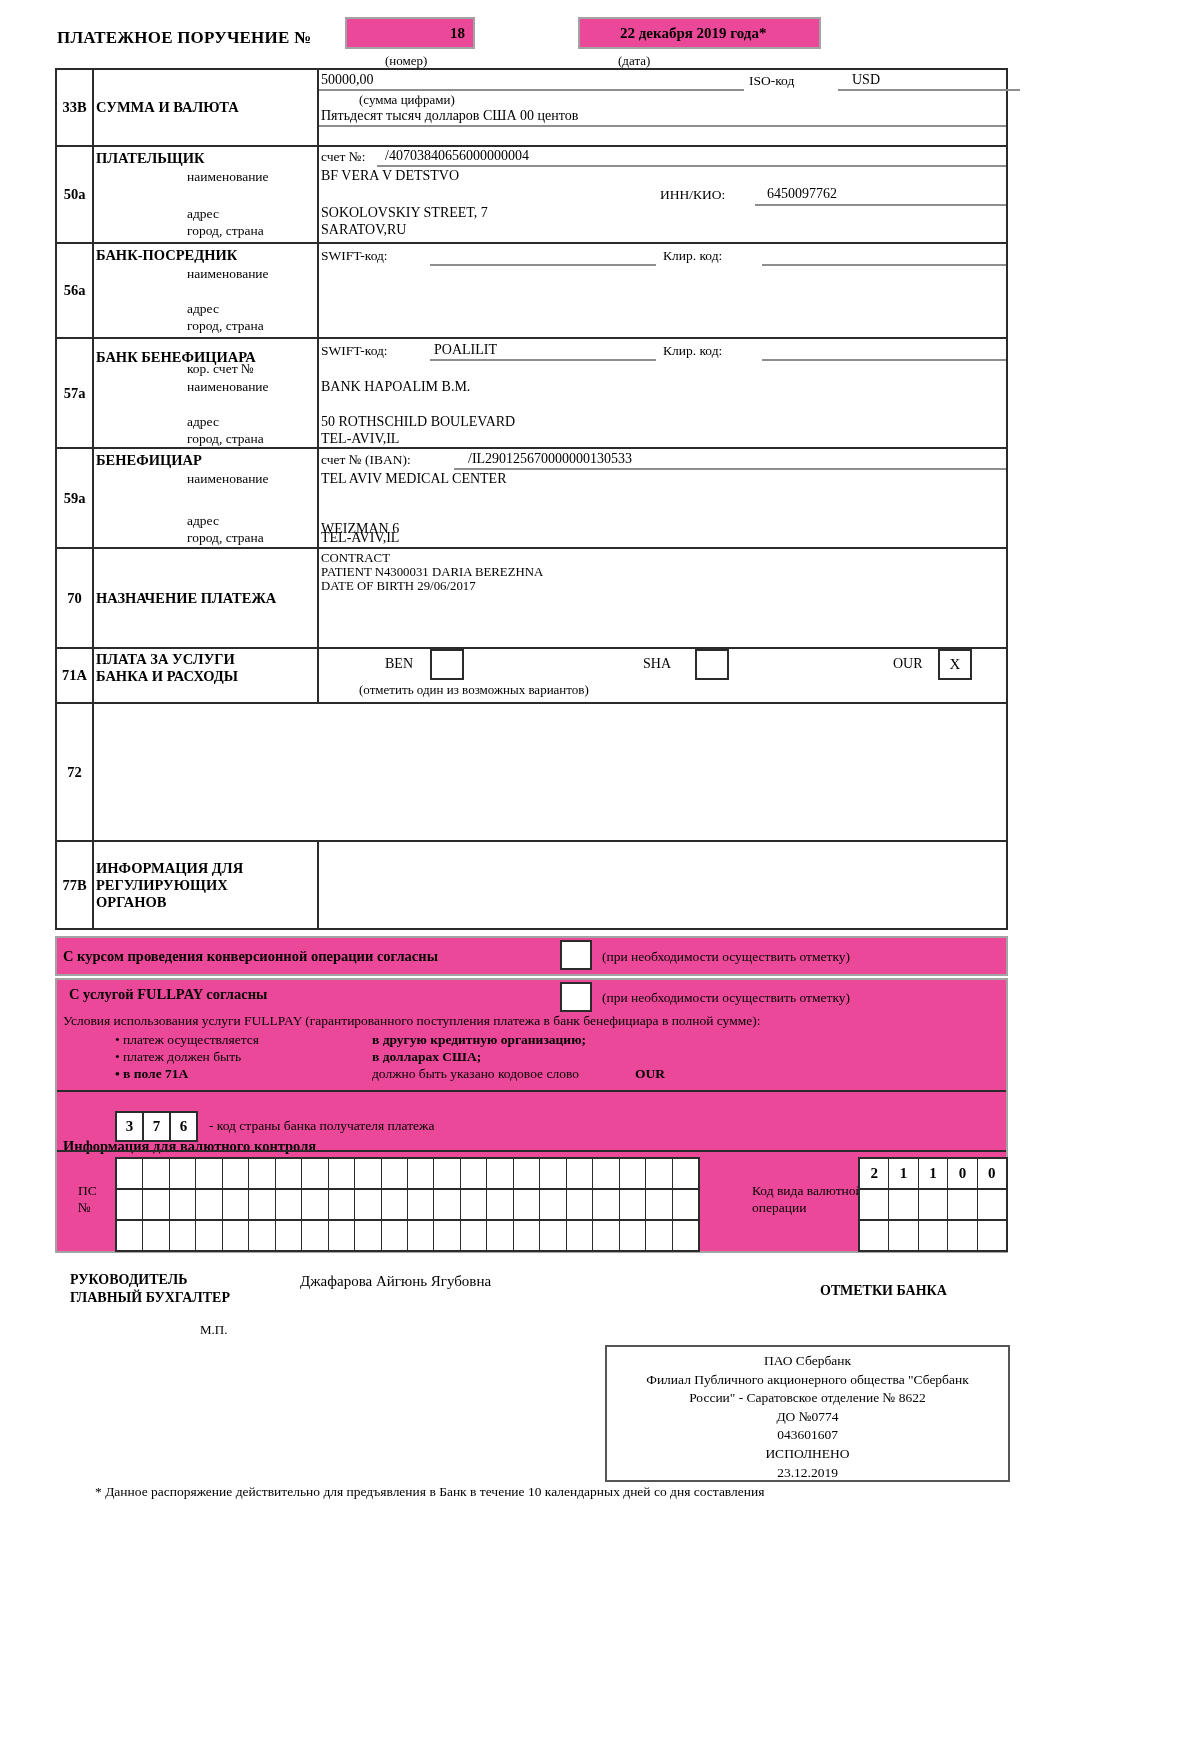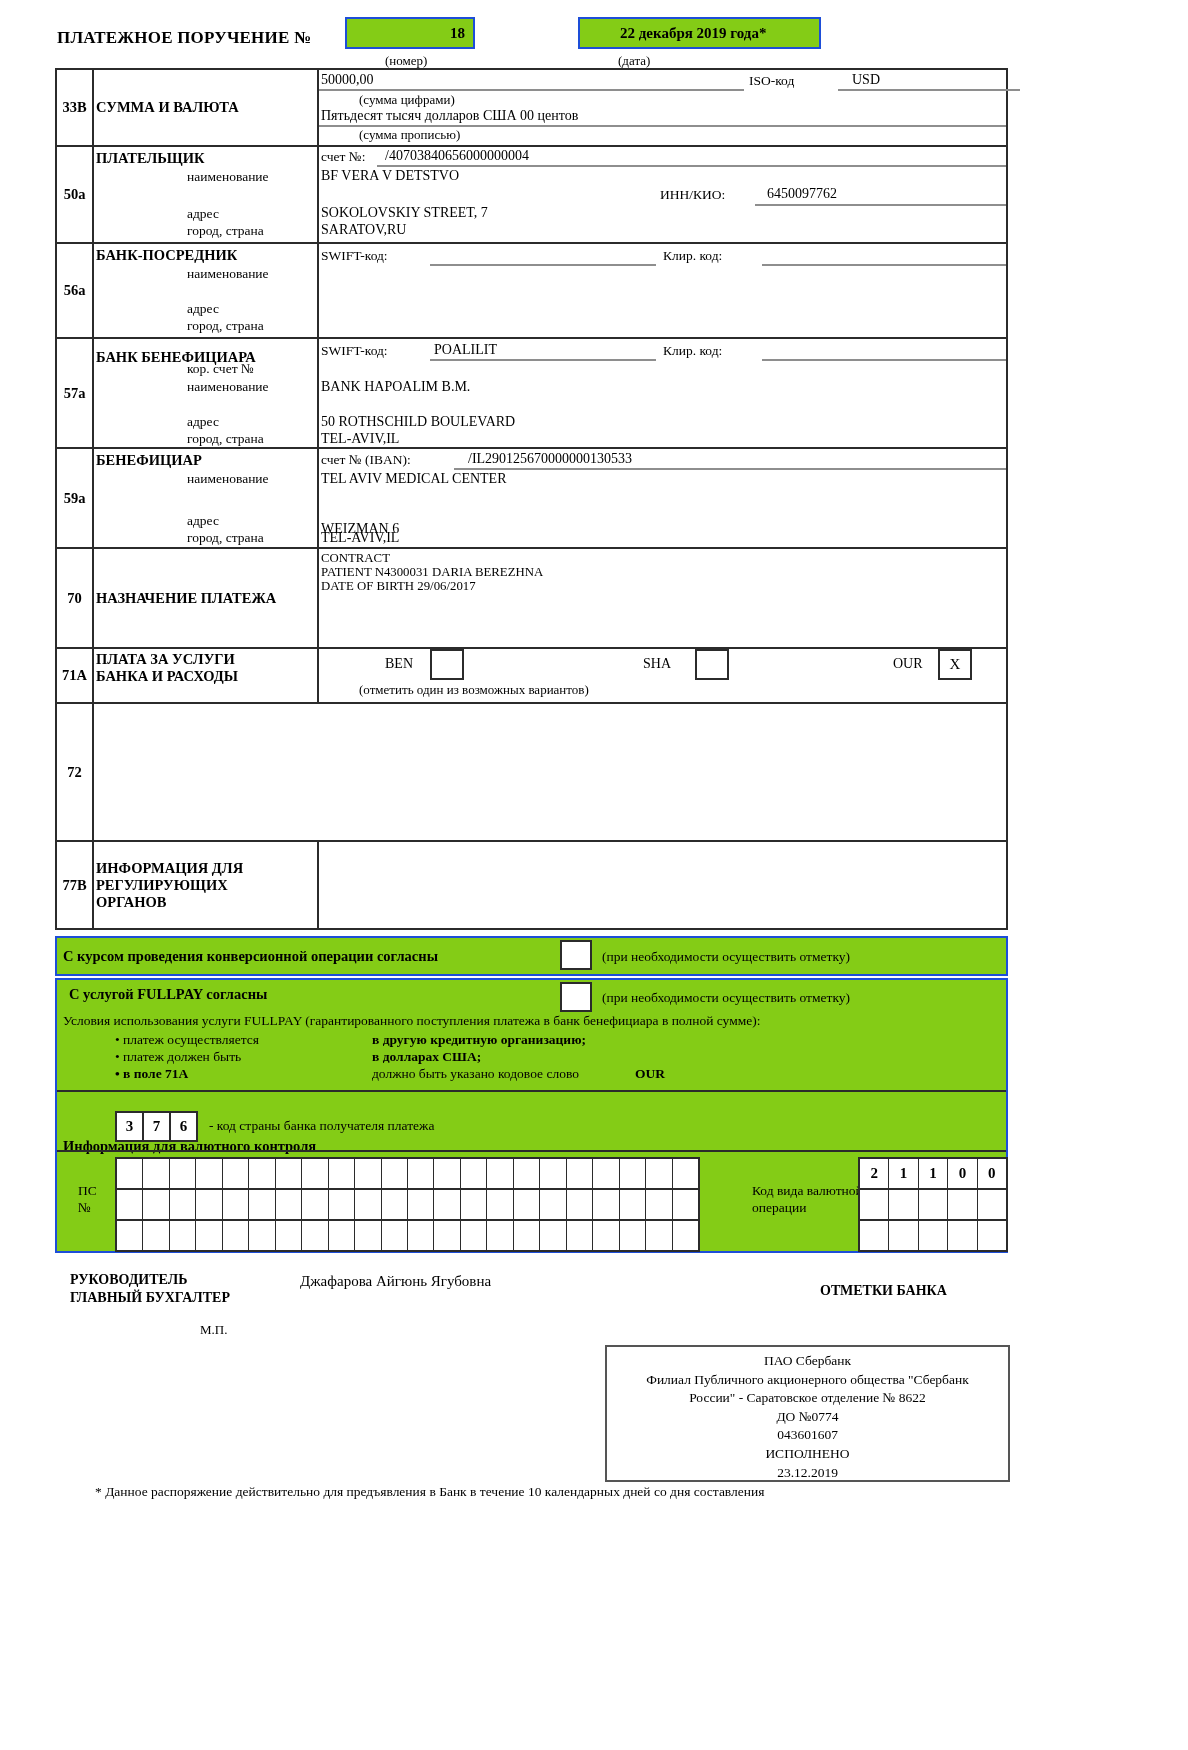--- a/index.html
+++ b/index.html
@@ -7,21 +7,21 @@
   .abs{position:absolute;}
   .b{font-weight:bold;}
   .c{text-align:left;padding-left:40px;}
   .r{text-align:right;}
   .h1{font-size:17px;font-weight:bold;letter-spacing:.2px;}
   .lblB{font-size:14.5px;font-weight:bold;}
   .sub{font-size:13.5px;}
   .val{font-size:14px;white-space:nowrap;}
   .hint{font-size:13px;}
   .small{font-size:12.8px;}
-  .bx{border:2px solid #1d4ed8;box-sizing:border-box;background:#84cc16;}
+  .bx{border:2px solid #a3a3a3;box-sizing:border-box;background:#ec4899;}
   .ul{border-bottom:2px solid #8e8e8e;}
   .table{position:absolute;left:55px;top:68px;width:953px;height:862px;border:2px solid #2b2b2b;box-sizing:border-box;}
   .trow{position:absolute;left:0;width:100%;box-sizing:border-box;}
   .trow + .trow, .bt{border-top:2px solid #2b2b2b;}
   .code-cell{position:absolute;left:0;top:0;bottom:0;width:35px;border-right:2px solid #2b2b2b;display:flex;align-items:center;justify-content:center;font-weight:bold;font-size:14.5px;}
   .label-cell{position:absolute;left:35px;top:0;bottom:0;width:227px;border-right:2px solid #2b2b2b;box-sizing:border-box;}
   .content-cell{position:absolute;left:262px;top:0;bottom:0;right:0;}
   .lc-head{position:absolute;left:4px;font-size:14.5px;font-weight:bold;white-space:nowrap;}
   .lc-sub{position:absolute;left:95px;font-size:13.5px;white-space:nowrap;}
   .vflex{display:flex;flex-direction:column;justify-content:center;padding-left:4px;box-sizing:border-box;}
@@ -50,21 +50,20 @@
     <div class="code-cell">33В</div>
     <div class="label-cell vflex">
         <span class="lblB">СУММА И ВАЛЮТА</span>
       </div>
     <div class="content-cell">
       <div class="abs val ul" style="left:0;top:2px;width:423px;height:17px;padding-left:2px;">50000,00</div>
       <div class="abs sub" style="left:430px;top:3px;">ISO-код</div>
       <div class="abs val ul" style="left:519px;top:2px;width:168px;height:17px;padding-left:14px;">USD</div>
       <div class="abs hint c" style="left:0;top:22px;width:423px;">(сумма цифрами)</div>
       <div class="abs val ul" style="left:0;top:38px;right:0;height:17px;padding-left:2px;">Пятьдесят тысяч долларов США 00 центов</div>
-      <div class="abs hint c" style="left:0;top:57px;right:0;">(сумма прописью)</div>
     </div>
   </div>
 
   <div class="trow" style="top:75px;height:97px;">
     <div class="code-cell">50а</div>
     <div class="label-cell">
       <span class="lc-head" style="top:3px;">ПЛАТЕЛЬЩИК</span>
       <span class="lc-sub" style="top:22px;">наименование</span>
       <span class="lc-sub" style="top:59px;">адрес</span>
       <span class="lc-sub" style="top:76px;">город, страна</span>

